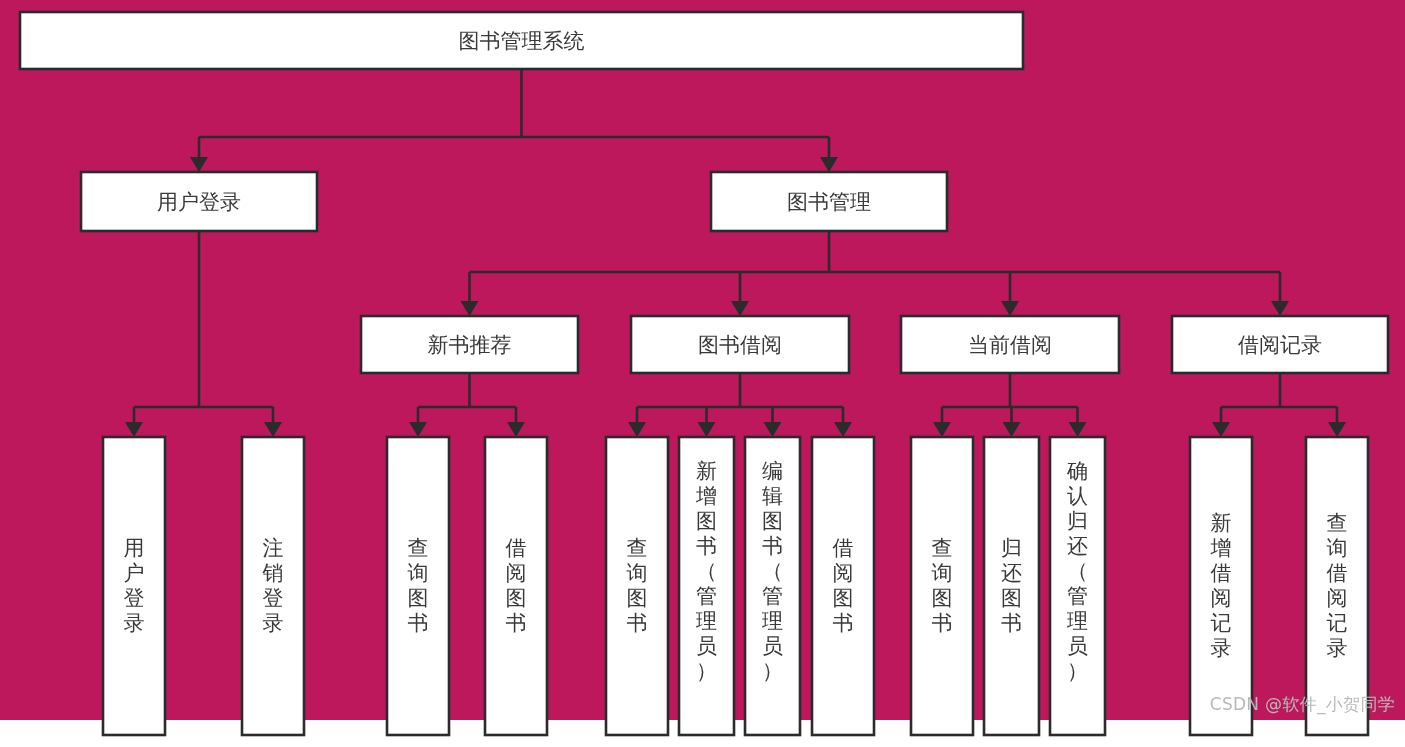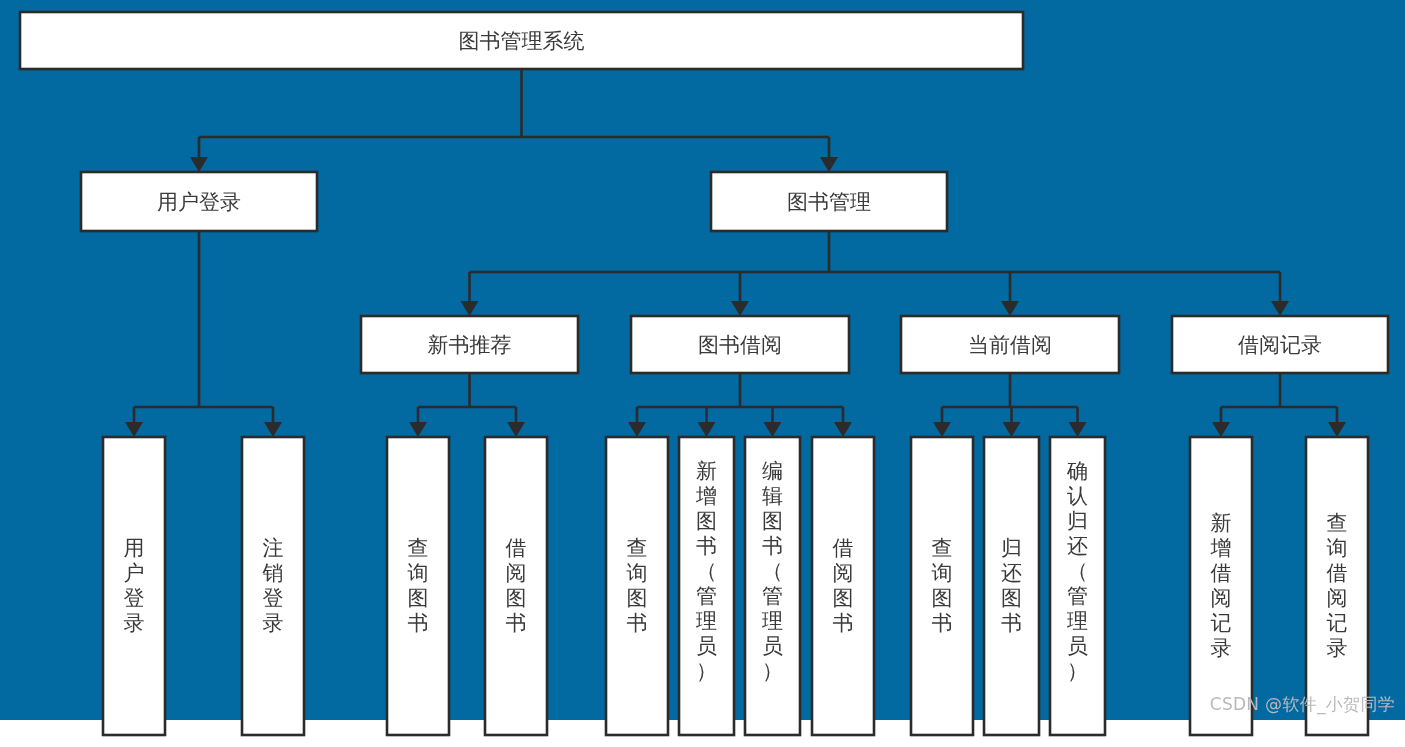--- a/index.html
+++ b/index.html
@@ -11,21 +11,21 @@
   body {
     width: 1405px;
     height: 747px;
     overflow: hidden;
     font-family: "DejaVu Sans", "Liberation Sans", sans-serif;
   }
   #diagram-root {
     position: relative;
     width: 1405px;
     height: 720px;
-    background: #0369a1;
+    background: #be185d;
   }
   svg.diagram-canvas {
     position: absolute;
     top: 0;
     left: 0;
     width: 1405px;
     height: 747px;
     display: block;
   }
   .node-box {

